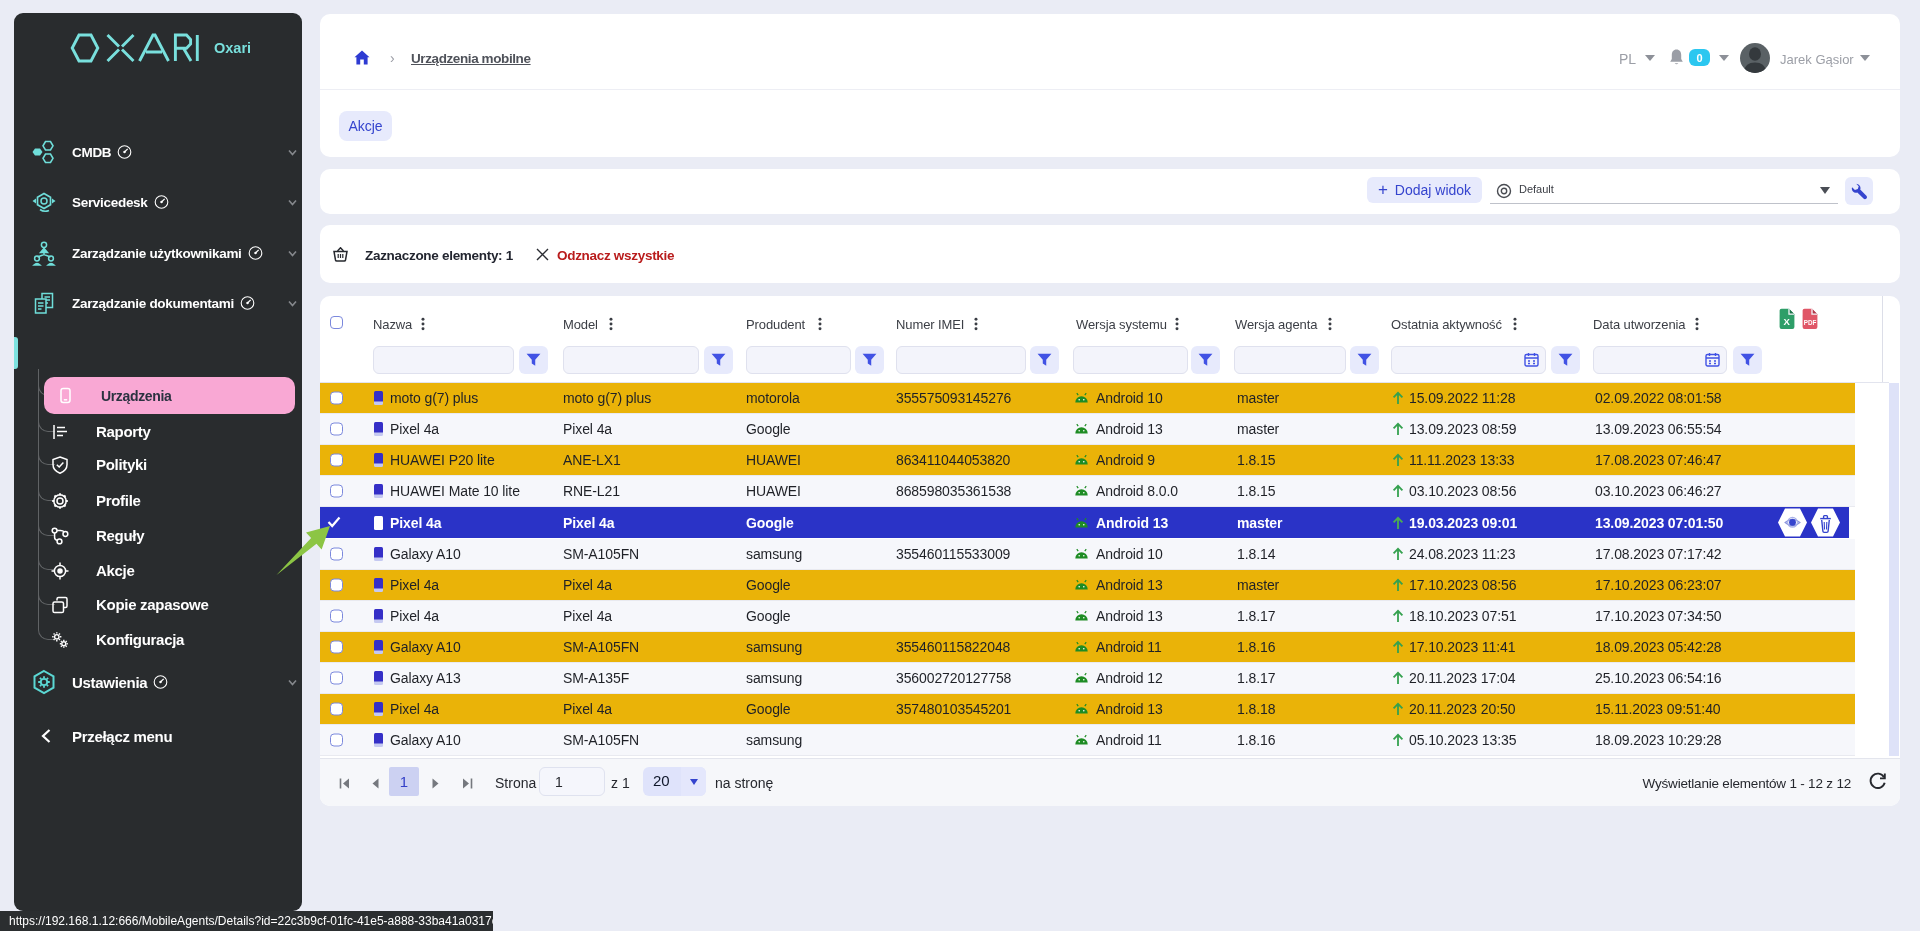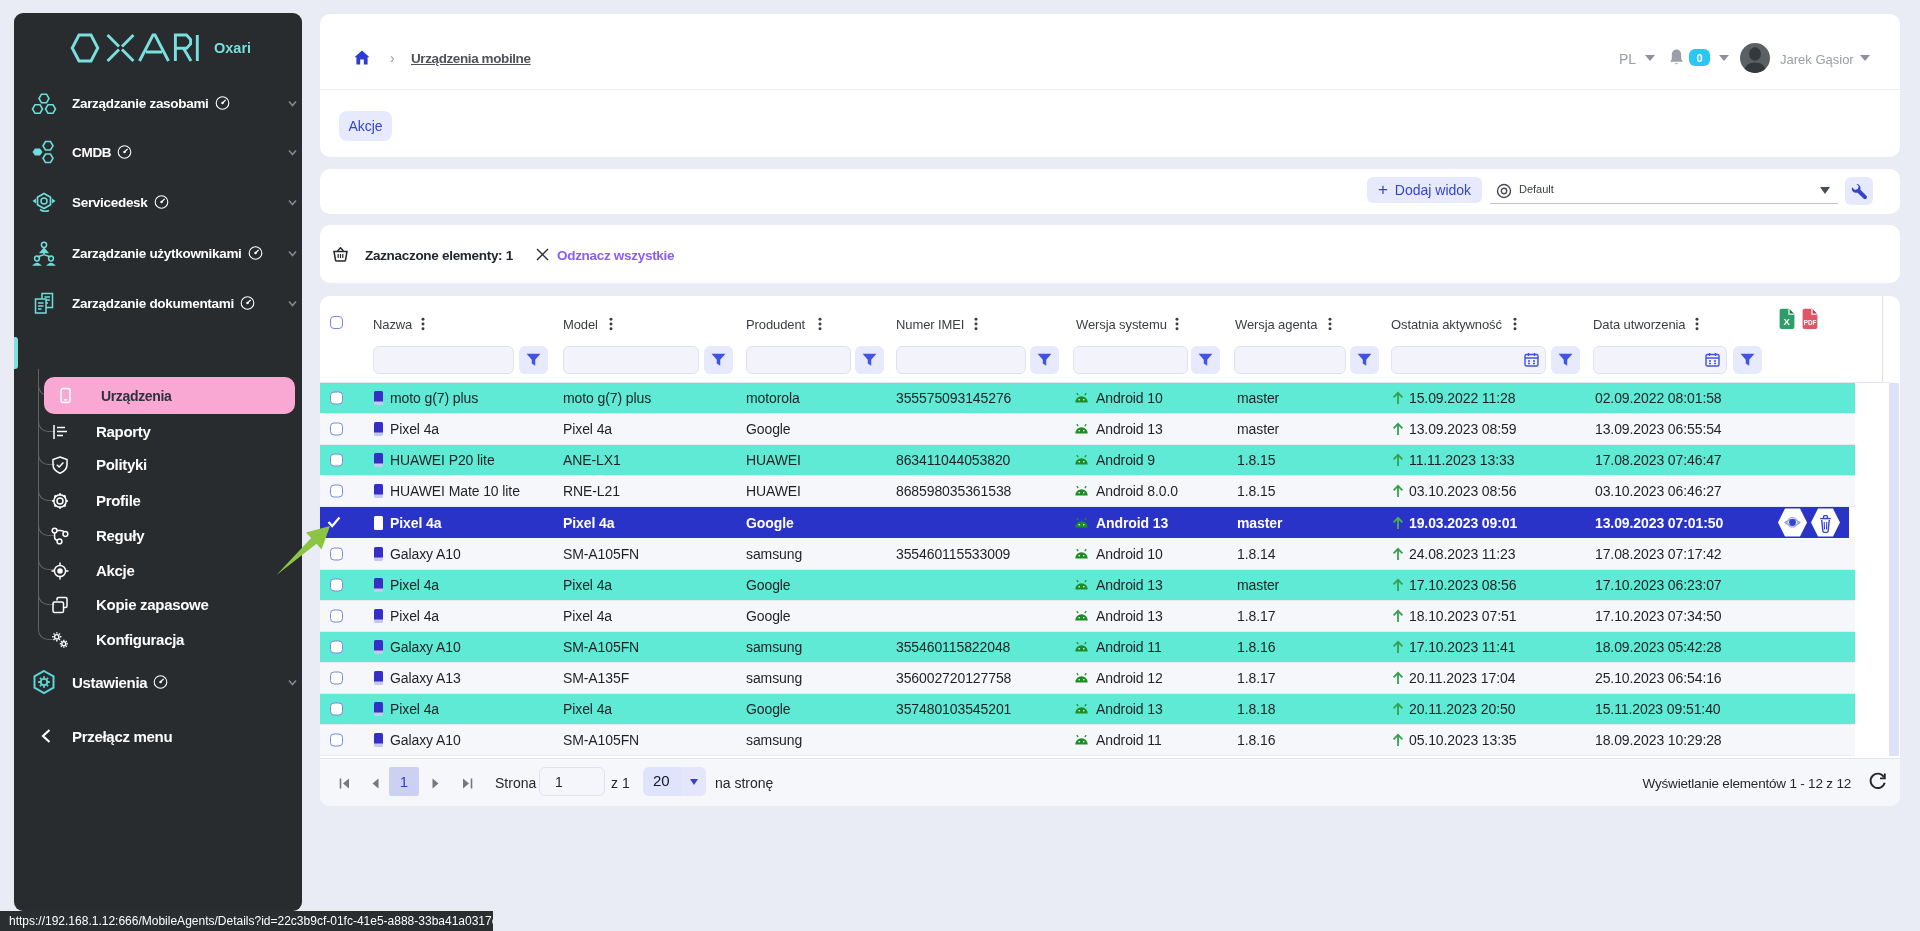--- a/index.html
+++ b/index.html
@@ -38,21 +38,21 @@
 #selView { position:absolute; left:1490px; top:172px; width:348px; height:32px; border-bottom:1px solid #bfc2ca; }
 #wrenchBtn { left:1845px; top:177px; width:28px; height:28px; border-radius:6px; }
 
 .hTitle { position:absolute; top:317px; font-size:13px; color:#3b3e45; white-space:nowrap; letter-spacing:-0.1px; }
 .dots3 { position:absolute; top:317px; width:4px; height:14px; }
 .fIn { position:absolute; top:346px; height:28px; background:#f3f4fb; border:1px solid #dfe1ee; border-radius:6px; }
 .fBtn { position:absolute; top:346px; width:29px; height:28px; background:#e7eafc; border-radius:6px; display:flex; align-items:center; justify-content:center; }
 #hline { position:absolute; left:1882px; top:296px; width:1px; height:87px; background:#dcdee8; }
 #scrollb { position:absolute; left:1889px; top:383px; width:10px; height:373px; background:#dee2f8; }
 .row { position:absolute; left:320px; width:1535px; height:31.1px; border-bottom:1px solid #e9eaf0; }
-.row.odd { background:#5eead4; }
+.row.odd { background:#eab308; }
 .row.even { background:#f6f7fb; }
 .row.sel { background:#2a33c7; width:1529px; border-bottom:none; }
 .cell { position:absolute; top:50%; transform:translateY(-50%); font-size:14px; color:#1f2127; white-space:nowrap; letter-spacing:-0.1px; }
 .sel .cell { color:#fff; font-weight:600; }
 .cbx { position:absolute; left:10px; top:50%; transform:translateY(-50%); width:13px; height:13px; border:1.5px solid #7b88dd; border-radius:4px; background:#fff; }
 .phoneI { position:absolute; left:54px; top:50%; transform:translateY(-50%); width:9px; height:14px; border-radius:1.5px; background:linear-gradient(180deg,#352fc7 0%, #352fc7 72%, #c5c9f1 78%, #c5c9f1 100%); }
 .sel .phoneI { background:#fff; }
 .cName{left:70px}.cModel{left:243px}.cProd{left:426px}.cImei{left:576px}.cSys{left:776px}.cAg{left:917px}.cAct{left:1089px}.cDt{left:1275px}
 .andr{position:absolute;left:754px;top:50%;transform:translateY(-50%);}
 .upar{position:absolute;left:1072px;top:50%;transform:translateY(-50%);}
@@ -69,35 +69,20 @@
     <g stroke="#79e0dd" stroke-width="2.9" fill="none">
       <path d="M9 2 L21 2 L27.8 15 L21 28 L9 28 L2.2 15 Z"></path>
       <path d="M37.5 2 L49 13.5 M37.5 28 L49 16.5 M63.5 2 L52 13.5 M63.5 28 L52 16.5"></path>
       <path d="M69.5 28 L83 2 L85 2 L98.5 28 M76 19 L92 19"></path>
       <path d="M105.4 28 L105.4 2 L116.5 2 L120.6 6.5 L120.6 11 L116.5 15.2 L105.4 15.2 M113.5 15.2 L121 28"></path>
       <path d="M127.3 2 L127.3 28"></path>
     </g>
   </svg>
   <div id="logoTxt">Oxari</div>
 
-  <div class="mItem" style="top:69.5px;">
-    <svg class="mIcon" viewBox="0 0 26 26" fill="none" stroke="#6fdeda" stroke-width="1.6">
-      <path d="M10.5 4.2 L15.5 4.2 L18 8.5 L15.5 12.8 L10.5 12.8 L8 8.5 Z"></path>
-      <path d="M4 14.7 L9 14.7 L11.5 19 L9 23.3 L4 23.3 L1.5 19 Z"></path>
-      <path d="M17 14.7 L22 14.7 L24.5 19 L22 23.3 L17 23.3 L14.5 19 Z"></path>
-    </svg>
-    <div class="mTxt">Zarządzanie zasobami <svg class="gauge" viewBox="0 0 19 19">
-          <circle cx="9.5" cy="9.5" r="8" stroke="#fff" stroke-width="1.4" fill="none"></circle>
-          <path d="M9.5 9.5 L13.5 5.5" stroke="#fff" stroke-width="1.6"></path>
-          <circle cx="9.5" cy="9.5" r="1.6" fill="#fff"></circle>
-        </svg></div>
-    <svg class="chev" viewBox="0 0 11 11" style="margin-top:-5px;">
-        <path d="M2 3.5 L5.5 7.5 L9 3.5" stroke="#85888c" stroke-width="1.6" fill="none"></path>
-      </svg>
-  </div>
 
   <div class="mItem" style="top:118.5px;">
     <svg class="mIcon" viewBox="0 0 26 26">
       <path d="M4 9.5 L9 9.5 L11.5 13 L9 16.5 L4 16.5 L1.5 13 Z" fill="#6fdeda"></path>
       <g fill="none" stroke="#6fdeda" stroke-width="1.6">
         <path d="M14.5 2.5 L19.5 2.5 L22 6.8 L19.5 11 L14.5 11 L12 6.8 Z"></path>
         <path d="M14.5 15 L19.5 15 L22 19.3 L19.5 23.5 L14.5 23.5 L12 19.3 Z"></path>
       </g>
     </svg>
     <div class="mTxt">CMDB <svg class="gauge" viewBox="0 0 19 19">
@@ -308,21 +293,21 @@
 <div id="card3" class="card"></div>
 <svg style="position:absolute;left:333px;top:247px;" width="15" height="15" viewBox="0 0 15 15">
   <path d="M1 4.5 L14 4.5 L12.5 13 Q12.3 14 11.3 14 L3.7 14 Q2.7 14 2.5 13 Z" fill="none" stroke="#26282e" stroke-width="1.5"></path>
   <path d="M4.5 4 L7.5 0.8 L10.5 4" fill="none" stroke="#26282e" stroke-width="1.5"></path>
   <path d="M5.2 7 L5.2 11 M7.5 7 L7.5 11 M9.8 7 L9.8 11" stroke="#26282e" stroke-width="1.2"></path>
 </svg>
 <span style="position:absolute;left:365px;top:248px;font-size:13.5px;color:#232630;font-weight:600;letter-spacing:-0.3px;">Zaznaczone elementy: 1</span>
 <svg style="position:absolute;left:536px;top:248px;" width="13" height="13" viewBox="0 0 13 13">
     <path d="M1 1 L12 12 M12 1 L1 12" stroke="#2a2c32" stroke-width="1.4"></path>
   </svg>
-<span style="position:absolute;left:557px;top:248px;font-size:13.5px;color:#8b5cf6;font-weight:600;letter-spacing:-0.3px;">Odznacz wszystkie</span>
+<span style="position:absolute;left:557px;top:248px;font-size:13.5px;color:#b91c1c;font-weight:600;letter-spacing:-0.3px;">Odznacz wszystkie</span>
 <div id="card4" class="card"></div>
 <div class="cbx" style="left:330px; top:316px; transform:none; position:absolute;"></div>
 <span class="hTitle" style="left:373px;">Nazwa</span>
 <svg class="dots3" style="left:421px;" viewBox="0 0 4 16">
     <circle cx="2" cy="2.5" r="1.7" fill="#3a3d44"></circle>
     <circle cx="2" cy="8" r="1.7" fill="#3a3d44"></circle>
     <circle cx="2" cy="13.5" r="1.7" fill="#3a3d44"></circle>
   </svg>
 <span class="hTitle" style="left:563px;">Model</span>
 <svg class="dots3" style="left:609px;" viewBox="0 0 4 16">

